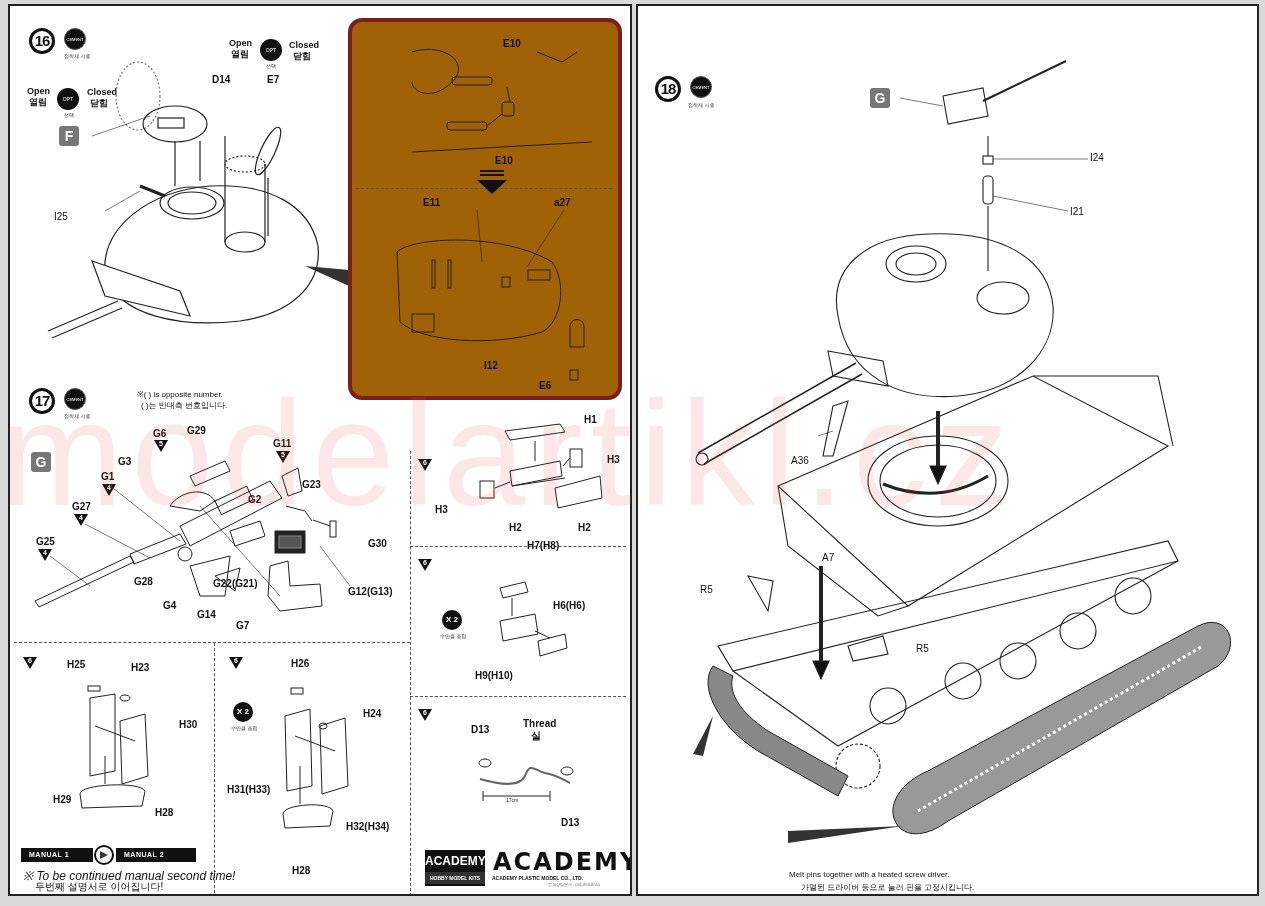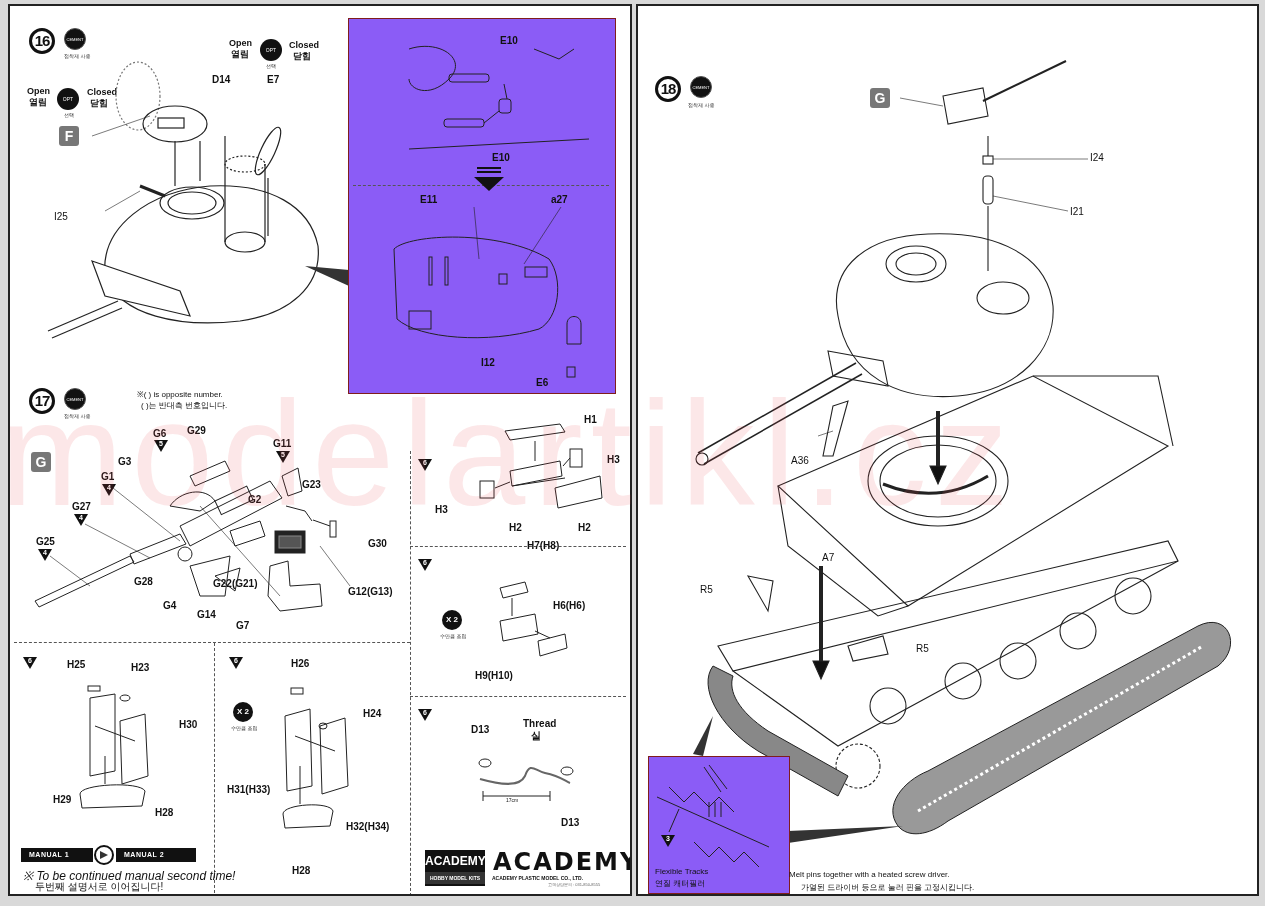--- a/index.html
+++ b/index.html
@@ -12,21 +12,21 @@
   .cement{position:absolute;width:22px;height:22px;border-radius:50%;background:#111;color:#fff;font-size:4px;line-height:22px;text-align:center;border:1px solid #555;box-sizing:border-box;}
   .cement-ko{position:absolute;font-size:5px;color:#222;white-space:nowrap;}
   .opt{position:absolute;width:22px;height:22px;border-radius:50%;background:#111;color:#fff;font-size:5px;line-height:22px;text-align:center;}
   .letter-box{position:absolute;width:20px;height:20px;background:#777;color:#fff;font-weight:bold;font-size:14px;line-height:20px;text-align:center;border-radius:3px;}
   .tri{position:absolute;width:0;height:0;border-left:7px solid transparent;border-right:7px solid transparent;border-top:12px solid #111;}
   .tri span{position:absolute;top:-12px;left:-4px;width:8px;font-size:7px;color:#fff;text-align:center;font-weight:bold;}
   .dash-h{position:absolute;height:0;border-top:1px dashed #555;}
   .dash-v{position:absolute;width:0;border-left:1px dashed #555;}
   .x2{position:absolute;width:20px;height:20px;border-radius:50%;background:#111;color:#fff;font-size:8px;font-weight:bold;line-height:20px;text-align:center;}
   .x2-ko{position:absolute;font-size:5px;white-space:nowrap;}
-  .callout{position:absolute;border:1px solid #7f1d1d;border-radius:0;background:#8b5cf6;}
+  .callout{position:absolute;border:4px solid #7f1d1d;border-radius:14px;background:#a16207;}
   .acc-badge{position:absolute;background:#2a1a1a;color:#fff;border-radius:14px;text-align:center;font-size:10px;line-height:13px;padding:3px 10px;box-sizing:border-box;}
   .watermark{position:absolute;left:0;top:380px;width:1265px;font-family:"Liberation Sans",sans-serif;font-size:148px;color:rgba(230,70,80,0.13);letter-spacing:8px;white-space:nowrap;pointer-events:none;line-height:1;}
   svg{position:absolute;overflow:visible;}
   .manual-bar{position:absolute;height:14px;background:#111;color:#fff;font-size:7px;font-weight:bold;line-height:14px;padding-left:8px;box-sizing:border-box;letter-spacing:0.5px;}
   .logo-box{position:absolute;background:#111;color:#fff;text-align:center;font-weight:bold;}
 </style>
 </head>
 <body>
 
 <div class="page" style="left:8px;top:4px;width:624px;height:892px;">
@@ -402,38 +402,18 @@
 
     <path d="M75 660 C60 680 80 720 120 745 L200 790 L210 770 L130 725 C100 705 90 685 95 670 Z" fill="#888" stroke="#222"></path>
 
     <path d="M260 820 C245 800 265 775 290 765 L560 620 C590 605 605 640 580 660 L310 815 C290 830 270 832 260 820 Z" fill="#999" stroke="#222" stroke-width="1"></path>
     <path d="M280 805 L565 640" stroke="#fff" stroke-width="3" stroke-dasharray="3,3"></path>
 
     <polygon points="55,748 75,710 65,750" fill="#333"></polygon>
     <polygon points="150,825 265,820 150,837" fill="#333"></polygon>
   </svg>
 
-  <div class="callout" style="left:10px;top:750px;width:140px;height:136px;">
-    <svg style="left:0;top:0;" width="140" height="136" viewBox="0 0 140 136">
-      <g fill="none" stroke="#222" stroke-width="1">
-        <path d="M8 40 L120 90"></path>
-        <path d="M20 30 L35 45 L45 35 L60 50 L70 40 L85 55"></path>
-        <path d="M45 85 L60 100 L70 90 L85 105 L95 95 L110 110"></path>
-        <line x1="55" y1="10" x2="72" y2="35"></line>
-        <line x1="60" y1="8" x2="78" y2="32"></line>
-        <line x1="60" y1="45" x2="60" y2="60"></line>
-        <line x1="66" y1="45" x2="66" y2="60"></line>
-        <line x1="72" y1="45" x2="72" y2="60"></line>
-        <line x1="30" y1="52" x2="20" y2="75"></line>
-      </g>
-    </svg>
-    <div class="tri" style="left:12px;top:78px;">
-        <span>3</span>
-      </div>
-    <div class="lbl thin" style="left:6px;top:110px;font-size:8px;">Flexible Tracks</div>
-    <div class="lbl thin" style="left:6px;top:121px;font-size:8px;">연질 캐터필러</div>
-  </div>
 
   <div class="lbl thin" style="left:151px;top:864px;font-size:8px;">Melt pins together with a heated screw driver.</div>
   <div class="lbl thin" style="left:163px;top:876px;font-size:8px;">가열된 드라이버 등으로 눌러 핀을 고정시킵니다.</div>
 </div>
 
 <div class="watermark">modelartikl.cz</div>
 
 </body></html>

